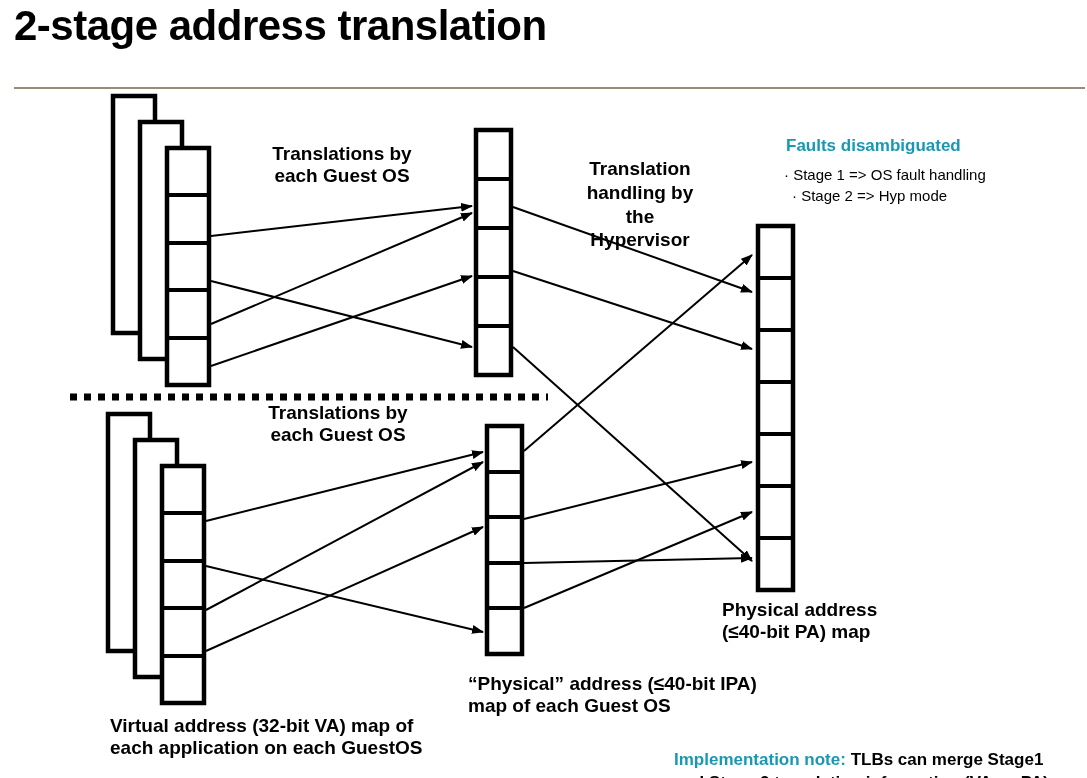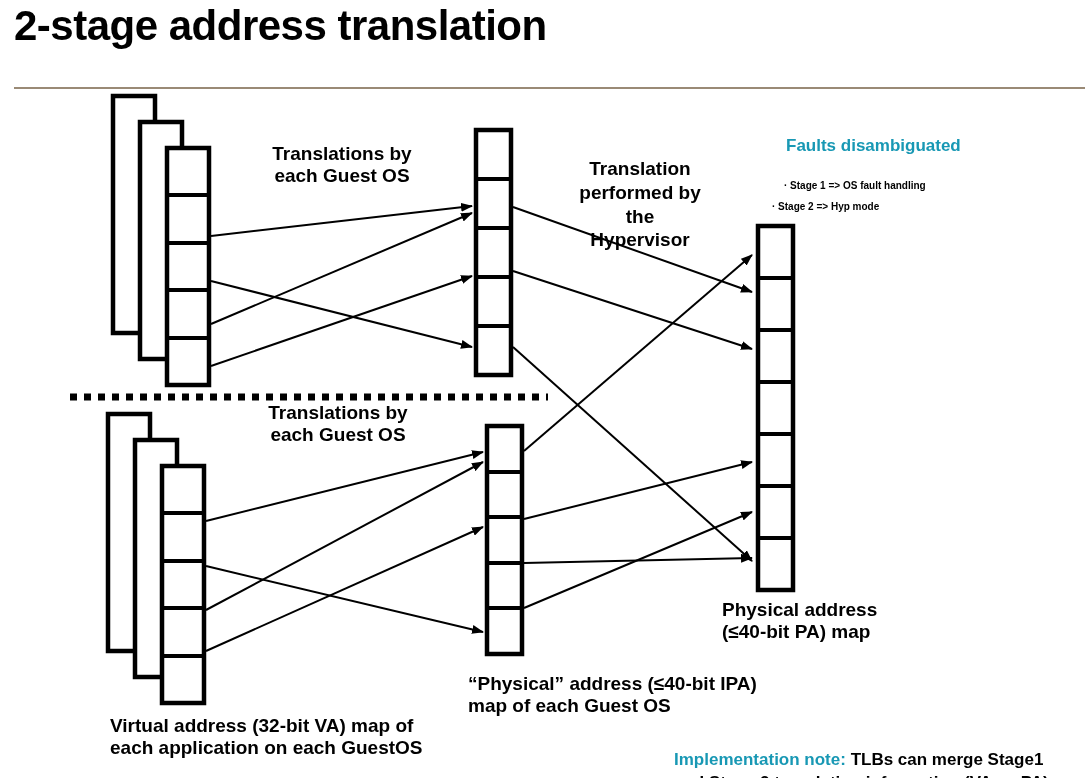--- a/index.html
+++ b/index.html
@@ -26,23 +26,23 @@
   .dotted { stroke:#000; stroke-width:7; stroke-dasharray:7 7; }
   .label {
     position:absolute; font-weight:bold; font-size:19px;
     line-height:1.18; white-space:pre-line;
   }
   .center { text-align:center; }
   .teal { color:var(--accent-teal,#1898b4); }
   .lbl-translations-top { left:250px; top:143px; width:184px; }
   .lbl-hypervisor { left:563px; top:157px; width:154px; line-height:1.25; }
   .lbl-faults-title { left:786px; top:136px; font-size:17px; }
-  .fault-item { position:absolute; font-weight:bold; font-size:10px; white-space:nowrap;margin-top:14px; }
+  .fault-item { position:absolute; font-weight:normal; font-size:15px; white-space:nowrap; }
   .fault-item-1 { left:784px; top:166px; }
-  .fault-item-2 { left:772px; top:187px; }
+  .fault-item-2 { left:792px; top:187px; }
   .lbl-translations-bottom { left:246px; top:402px; width:184px; }
   .lbl-pa-map { left:722px; top:599px; }
   .lbl-ipa-map { left:468px; top:673px; }
   .lbl-va-map { left:110px; top:715px; }
   .lbl-impl-note { left:674px; top:726px; font-size:17px; line-height:1.35; }
 </style>
 </head>
 <body style="--accent-teal: #1898b4; --rule-brown: #9a8a76; --ink: #000000;">
 
 <h1 class="title">2-stage address translation</h1>
@@ -138,21 +138,21 @@
     <line class="arrow" marker-end="url(#arrowhead)" x1="524" y1="519" x2="752" y2="462"></line>
     <line class="arrow" marker-end="url(#arrowhead)" x1="524" y1="563" x2="752" y2="558"></line>
     <line class="arrow" marker-end="url(#arrowhead)" x1="524" y1="608" x2="752" y2="512"></line>
   </g>
 </svg>
 
 <div class="label center lbl-translations-top">Translations by
 each Guest OS</div>
 
 <div class="label center lbl-hypervisor">Translation
-performed by
+handling by
 the
 Hypervisor</div>
 
 <div class="label teal lbl-faults-title">Faults disambiguated</div>
 <div class="fault-item fault-item-1">· Stage 1 =&gt; OS fault handling</div>
 <div class="fault-item fault-item-2">· Stage 2 =&gt; Hyp mode</div>
 
 <div class="label center lbl-translations-bottom">Translations by
 each Guest OS</div>
 

